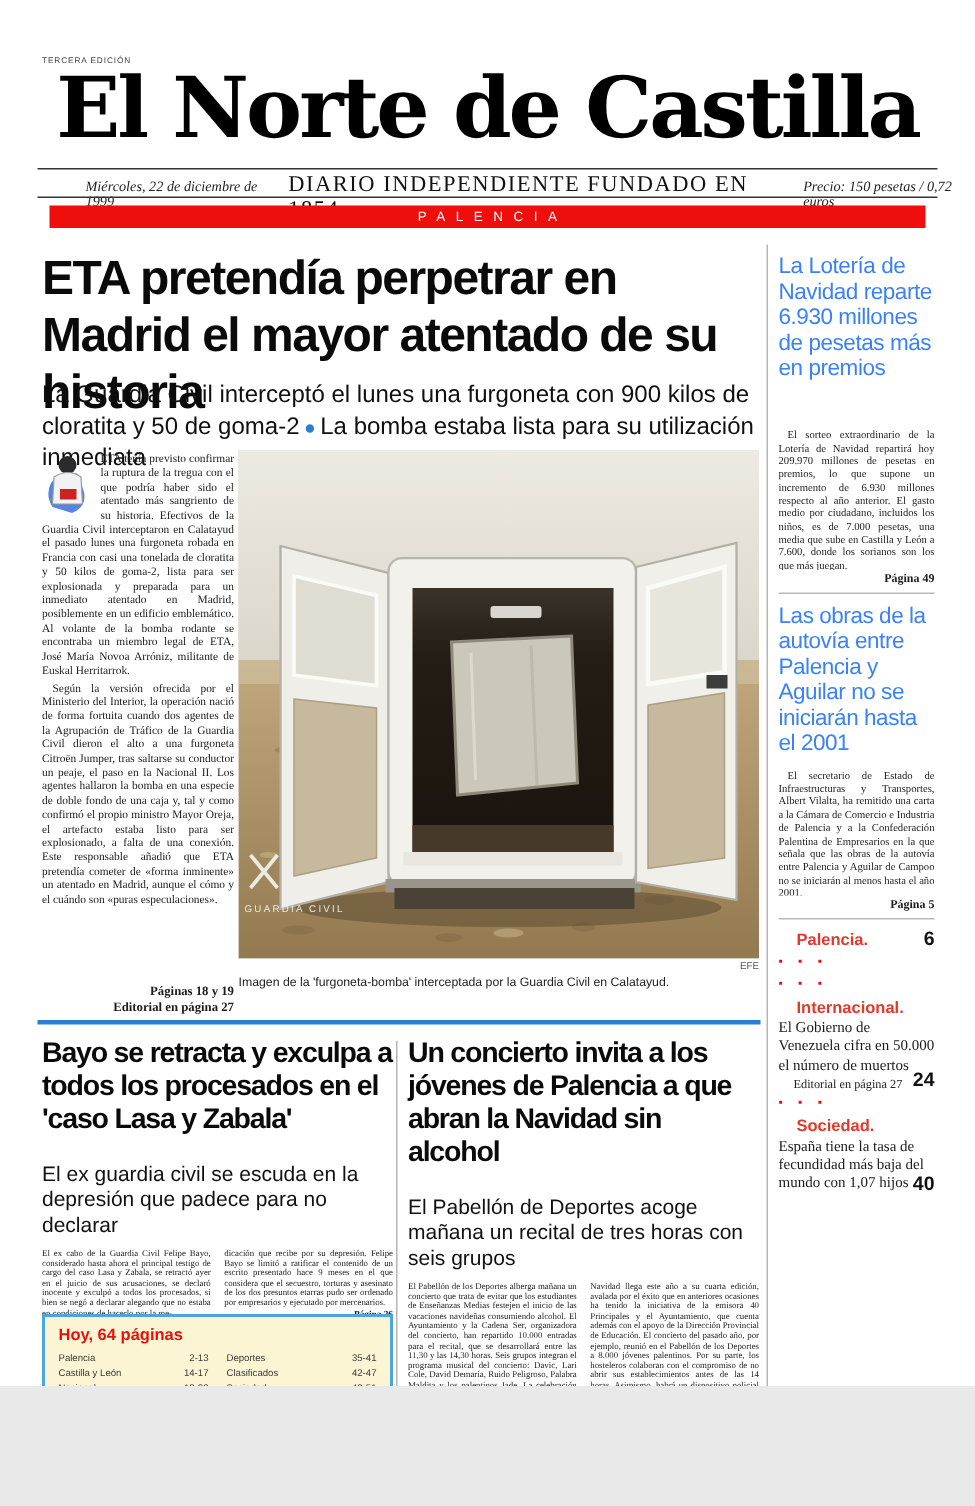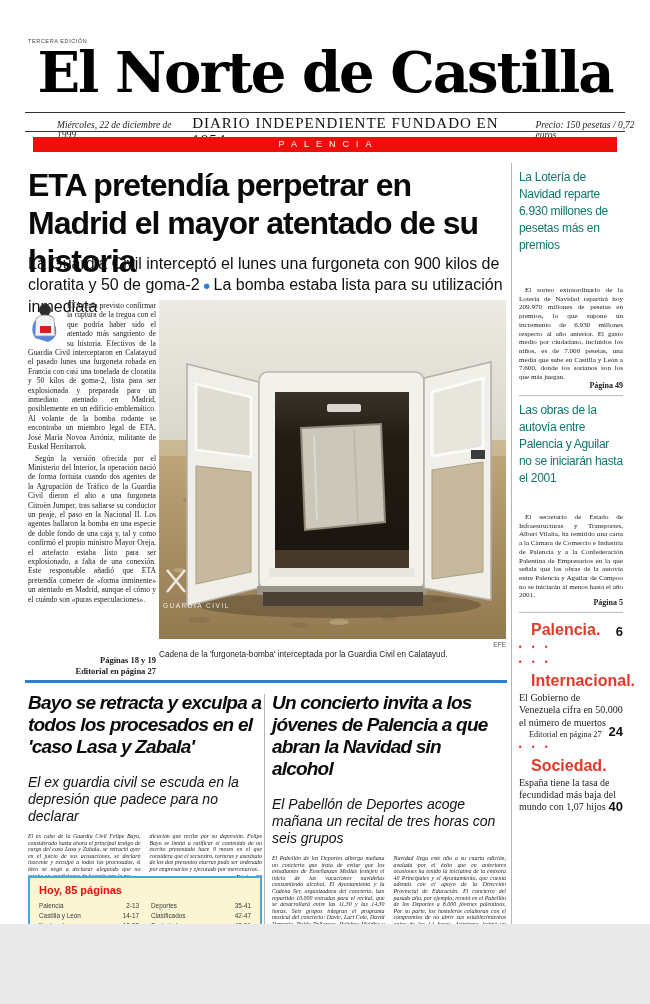--- a/index.html
+++ b/index.html
@@ -46,21 +46,21 @@
   .photo-caption{left:159px;top:650px;width:347px;font-family:"Liberation Sans",sans-serif;
             font-size:8.2px;color:#222;}
   .blue-rule{left:25px;top:680px;width:482px;height:3px;background:#2a7fd4;}
 
   
   .vrule{width:1px;background:#b5b5b5;}
   .vrule-main{left:511px;top:163px;height:812px;}
   .vrule-bottom{left:264px;top:694px;height:278px;}
 
   
-  .story{width:234px;font-style:italic;}
+  .story{width:234px;}
   .story h2{margin:0;font-family:"Liberation Sans",sans-serif;font-weight:bold;
             font-size:19px;line-height:22px;letter-spacing:-0.8px;color:#0a0a0a;}
   .story .sub{margin-top:16px;font-family:"Liberation Sans",sans-serif;font-size:14px;
             line-height:17px;color:#111;}
   .story .cols{margin-top:8px;display:flex;gap:9px;overflow:hidden;}
   .story .col{flex:1;font-size:5.9px;line-height:6.6px;text-align:justify;color:#222;}
   .story .col .pref{display:block;text-align:right;font-weight:bold;font-size:6.2px;margin-top:1px;}
   .bayo{left:28px;top:692px;}
   .bayo .cols{height:58px;}
   .concert{left:272px;top:692px;}
@@ -71,28 +71,28 @@
             background:#fbf5d4;box-sizing:border-box;padding:6px 9px;}
   .index-box .title{font-family:"Liberation Sans",sans-serif;font-weight:bold;
             font-size:11px;color:#e8100c;margin-bottom:5px;}
   .index-cols{display:flex;gap:12px;}
   .index-cols .icol{flex:1;}
   .irow{display:flex;justify-content:space-between;font-family:"Liberation Sans",sans-serif;
             font-size:6.4px;line-height:9.8px;color:#3a3a3a;}
 
   
   .sb{left:519px;width:104px;}
-  .sb-headline{font-family:"Liberation Sans",sans-serif;font-weight:400;font-size:12px;
-            line-height:17px;letter-spacing:-0.3px;color:#0f766e;}
+  .sb-headline{font-family:"Liberation Sans",sans-serif;font-weight:400;font-size:15px;
+            line-height:17px;letter-spacing:-0.3px;color:#3b82f6;}
   .sb-body{font-size:7.1px;line-height:8.7px;text-align:justify;color:#1a1a1a;
             overflow:hidden;text-indent:6px;}
   .sb-ref{text-align:right;font-weight:bold;font-size:8px;}
   .sb-hr{left:519px;width:104px;height:1px;background:#bbb;}
   .sb-item{position:relative;margin-bottom:3px;}
-  .sb-label{font-family:"Liberation Sans",sans-serif;font-weight:bold;font-size:16px;
+  .sb-label{font-family:"Liberation Sans",sans-serif;font-weight:bold;font-size:11px;
             color:#e03a2a;margin-bottom:2px;padding-left:12px;}
   .sb-text{font-size:10px;line-height:12.3px;color:#1b1b1b;}
   .sb-page{position:absolute;right:0;bottom:0;font-family:"Liberation Sans",sans-serif;
             font-weight:bold;font-size:13px;color:#111;background:#fff;padding-left:3px;}
   .sb-note{font-size:8.2px;margin:1px 0 0 10px;color:#222;}
   .sb-sep{font-family:"Liberation Sans",sans-serif;font-weight:bold;color:#e8100c;
             font-size:8px;letter-spacing:4px;margin:3px 0 6px 0;}
 </style>
 </head>
 <body>
@@ -193,40 +193,40 @@
       <polygon points="273,170 324,162 324,272 273,279" fill="#c6b99e" stroke="#aca084" stroke-width="1"></polygon>
 
       <g opacity="0.9">
         <line x1="8" y1="270" x2="26" y2="292" stroke="#f5f5f2" stroke-width="2.5"></line>
         <line x1="26" y1="270" x2="8" y2="292" stroke="#f5f5f2" stroke-width="2.5"></line>
         <text x="4" y="308" font-family="Liberation Sans, sans-serif" font-size="6.5" letter-spacing="1.5" fill="#f5f5f2">GUARDIA CIVIL</text>
       </g>
     </svg>
   </div>
   <div class="abs photo-credit">EFE</div>
-  <div class="abs photo-caption">Cadena de la 'furgoneta-bomba' interceptada por la Guardia Civil en Calatayud.</div>
+  <div class="abs photo-caption">Imagen de la 'furgoneta-bomba' interceptada por la Guardia Civil en Calatayud.</div>
   <div class="abs blue-rule"></div>
 
   <div class="abs vrule vrule-main"></div>
   <div class="abs vrule vrule-bottom"></div>
 
   <div class="abs story bayo">
     <h2>Bayo se retracta y exculpa a todos los procesados en el 'caso Lasa y Zabala'</h2>
     <div class="sub">El ex guardia civil se escuda en la depresión que padece para no declarar</div>
     <div class="cols">
       <div class="col">El ex cabo de la Guardia Civil Felipe Bayo, considerado hasta ahora el principal testigo de cargo del caso Lasa y Zabala, se retractó ayer en el juicio de sus acusaciones, se declaró inocente y exculpó a todos los procesados, si bien se negó a declarar alegando que no estaba en condiciones de hacerlo por la me-</div>
       <div class="col">
         <span>dicación que recibe por su depresión. Felipe Bayo se limitó a ratificar el contenido de un escrito presentado hace 9 meses en el que considera que el secuestro, torturas y asesinato de los dos presuntos etarras pudo ser ordenado por empresarios y ejecutado por mercenarios.</span>
         <span class="pref">Página 26</span>
       </div>
     </div>
   </div>
 
   <div class="abs index-box">
-    <div class="title">Hoy, 85 páginas</div>
+    <div class="title">Hoy, 64 páginas</div>
     <div class="index-cols">
       <div class="icol">
         <div class="irow">
             <span>Palencia</span>
             <span>2-13</span>
           </div>
         <div class="irow">
             <span>Castilla y León</span>
             <span>14-17</span>
           </div>

